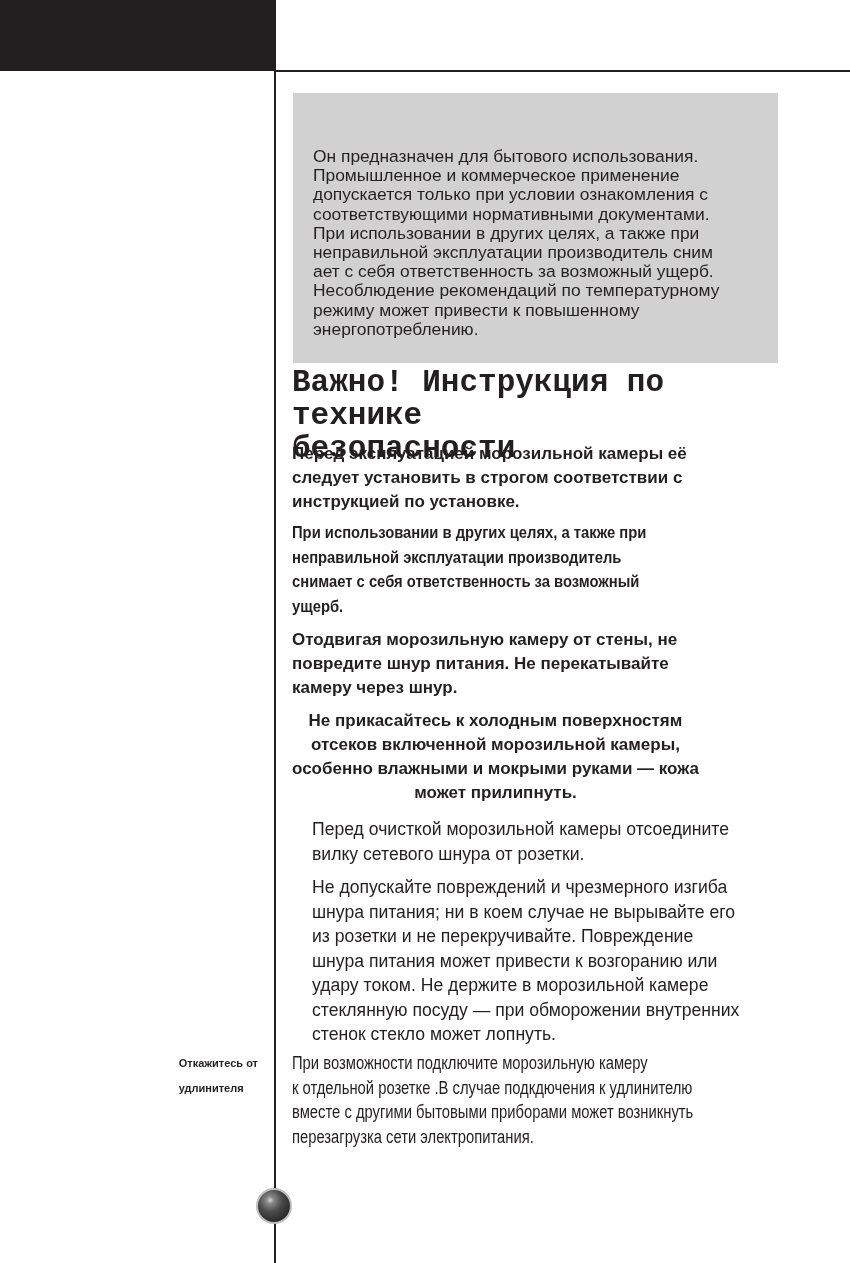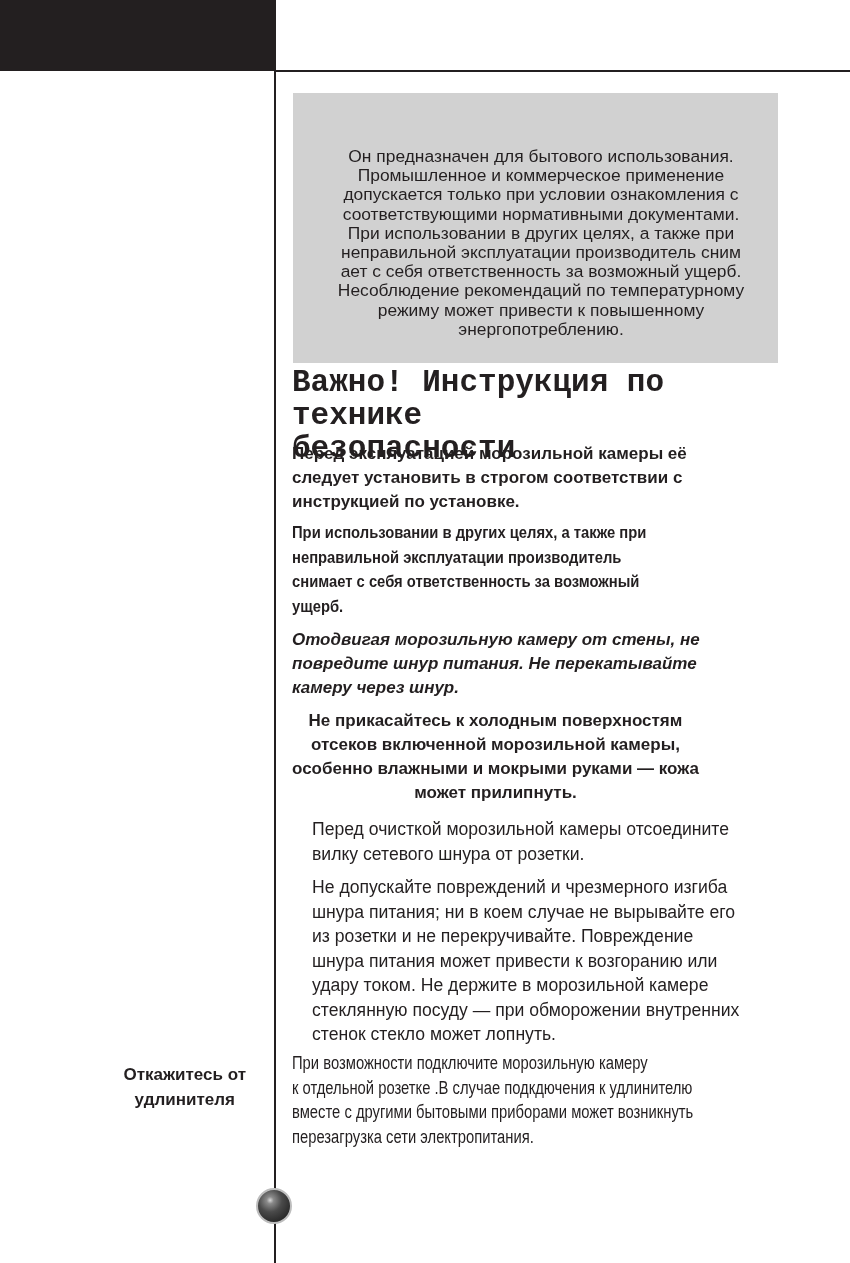--- a/index.html
+++ b/index.html
@@ -32,22 +32,21 @@
       left: 274px; top: 0;
       width: 2px; height: 1263px;
       background: #231f20;
     }
     .notice-box {
       position: absolute;
       left: 293px; top: 93px;
       width: 485px; height: 270px;
       background: #d1d1d1;
       box-sizing: border-box;
-      padding: 54px 0 0 11px;
-      text-align: center;
+      padding: 54px 0 0 20px;
     }
     .notice-text {
       font-size: 17.4px;
       line-height: 19.2px;
       color: #231f20;
       white-space: pre-line;
       margin: 0;
     }
     .section-title {
       position: absolute;
@@ -88,26 +87,26 @@
     .para.regular-narrow {
       font-size: 17.6px;
       line-height: 24.5px;
       transform: scaleX(0.84);
       transform-origin: left top;
     }
     .side-label {
       position: absolute;
       right: 592px;
       top: 1051px;
-      text-align: center;
-      font-size: 17px;
+      text-align: left;
+      font-size: 11px;
       font-weight: bold;
       line-height: 24.5px;
       white-space: pre-line;
-      margin: 12px;
+      margin: 0;
     }
     .page-marker {
       position: absolute;
       left: 256px; top: 1188px;
       width: 36px; height: 36px;
       border-radius: 50%;
       box-sizing: border-box;
       border: 2px solid #bdbdbd;
       background: radial-gradient(circle at 38% 32%, #d8d8d8 0%, #8a8a8a 12%, #4a4a4a 40%, #2a2a2a 75%, #1a1a1a 100%);
     }
@@ -137,21 +136,21 @@
 
 <p class="para bold-wide" style="top:442px;">Перед эксплуатацией морозильной камеры её
 следует установить в строгом соответствии с
 инструкцией по установке.</p>
 
 <p class="para bold-narrow" style="top:520px;">При использовании в других целях, а также при
 неправильной эксплуатации производитель
 снимает с себя ответственность за возможный
 ущерб.</p>
 
-<p class="para bold-wide" style="top:628px;font-style:italic;">Отодвигая морозильную камеру от стены, не
+<p class="para bold-wide" style="top:628px;">Отодвигая морозильную камеру от стены, не
 повредите шнур питания. Не перекатывайте
 камеру через шнур.</p>
 
 <p class="para bold-wide" style="top:709px;text-align:center;">Не прикасайтесь к холодным поверхностям
 отсеков включенной морозильной камеры,
 особенно влажными и мокрыми руками — кожа
 может прилипнуть.</p>
 
 <p class="para regular" style="top:817px;">Перед очисткой морозильной камеры отсоедините
 вилку сетевого шнура от розетки.</p>

